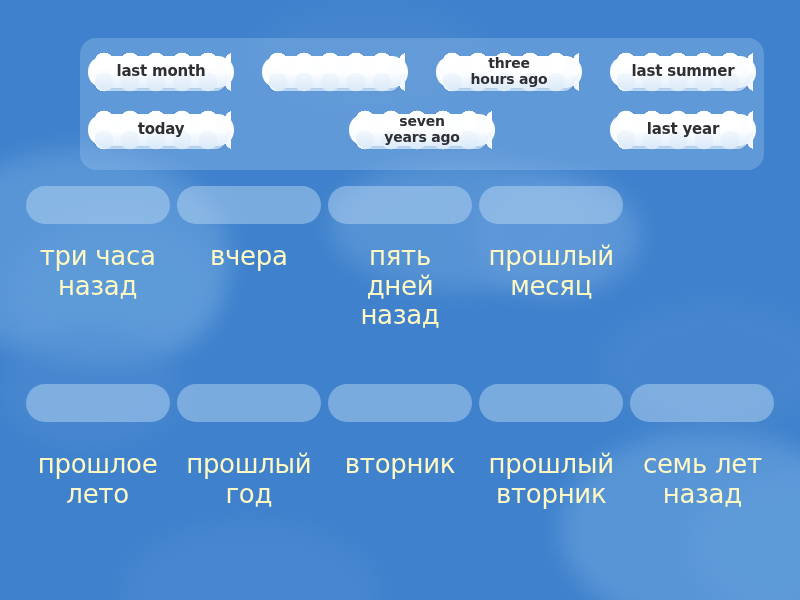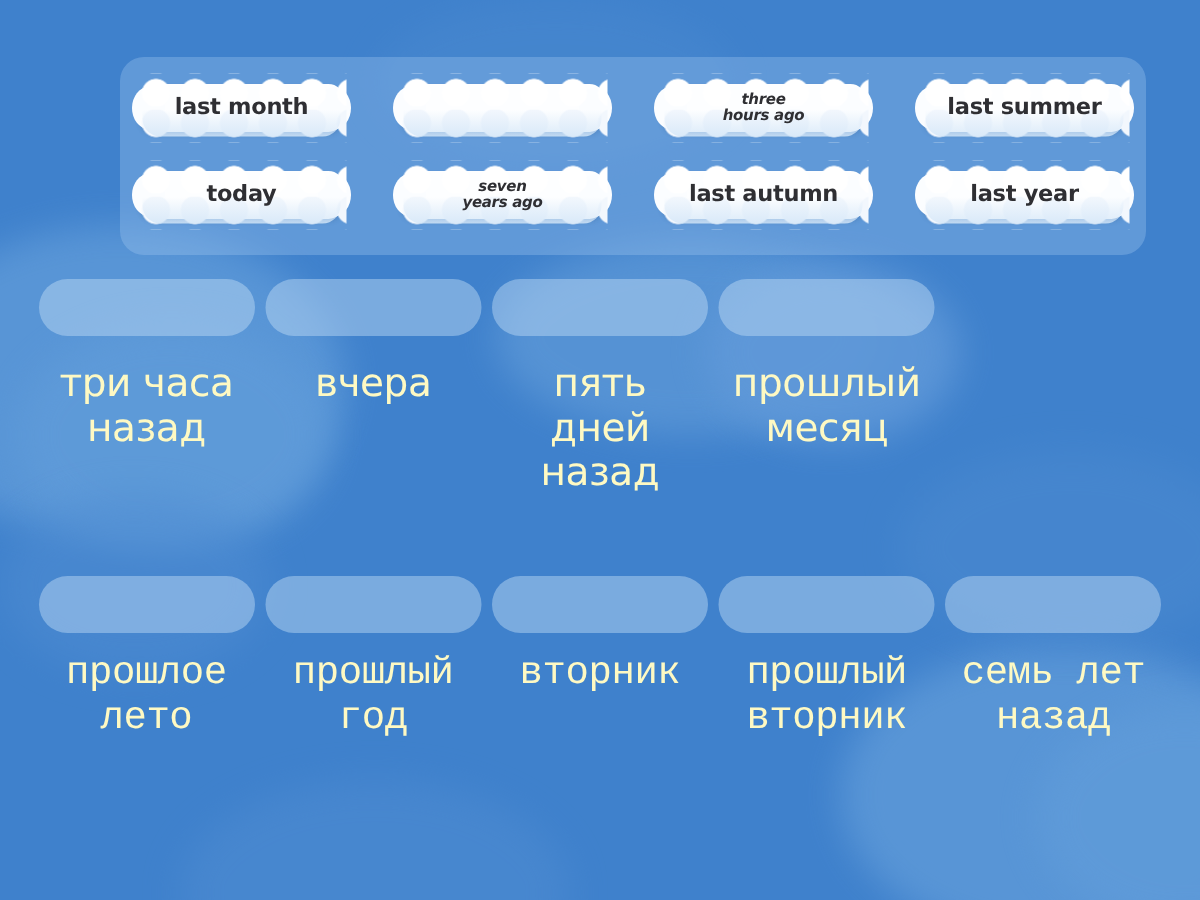--- a/index.html
+++ b/index.html
@@ -134,21 +134,21 @@
     position: relative;
     z-index: 3;
     color: #2f2f33;
     font-weight: 700;
     font-size: 15px;
     line-height: 1.06;
     text-align: center;
     padding: 0 6px;
     letter-spacing: -.2px;
   }
-  .cloud-tile .label.two-line { font-size: 10px; line-height: 1.14; font-style: italic; }
+  .cloud-tile .label.two-line { font-size: 14px; line-height: 1.14; }
 
   
   .answer-row {
     position: absolute;
     left: 22px;
     width: 756px;
     display: flex;
     z-index: 2;
   }
   .answer-row.row-a { top: 186px; }
@@ -172,21 +172,21 @@
   .answer-text {
     margin-top: 18px;
     width: 151px;
     text-align: center;
     color: #fef9c3;
     font-size: 26px;
     font-weight: 400;
     line-height: 1.14;
     letter-spacing: -.3px;
   }
-  .row-b .answer-text { margin-top: 12px; font-family: Liberation Mono, monospace; }
+  .row-b .answer-text { margin-top: 28px; }
 </style>
 </head>
 <body>
 
 <div class="bg-layer">
   <div class="bg-cloud bgc1"></div>
   <div class="bg-cloud bgc2"></div>
   <div class="bg-cloud bgc3"></div>
   <div class="bg-cloud bgc4"></div>
   <div class="bg-cloud bgc5"></div>
@@ -256,29 +256,20 @@
       <div class="shade"></div>
       <div class="label two-line">seven<br>years ago</div>
     </div>
     <div class="cloud-tile">
       <div class="body"></div>
       <div class="bump-l"></div>
       <div class="bump-r"></div>
       <div class="bumps-top"></div>
       <div class="bumps-bot"></div>
       <div class="shade"></div>
-      <div class="label">last autumn</div>
-    </div>
-    <div class="cloud-tile">
-      <div class="body"></div>
-      <div class="bump-l"></div>
-      <div class="bump-r"></div>
-      <div class="bumps-top"></div>
-      <div class="bumps-bot"></div>
-      <div class="shade"></div>
       <div class="label">last year</div>
     </div>
   </div>
 
 </div>
 
 <div class="answer-row row-a">
   <div class="answer-cell">
     <div class="drop-slot"></div>
     <div class="answer-text">три часа<br>назад</div>

